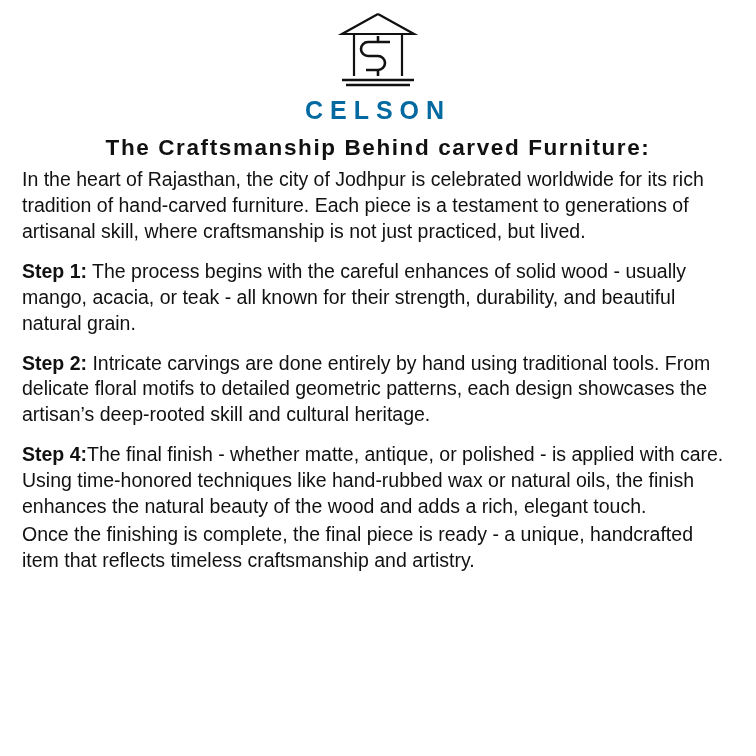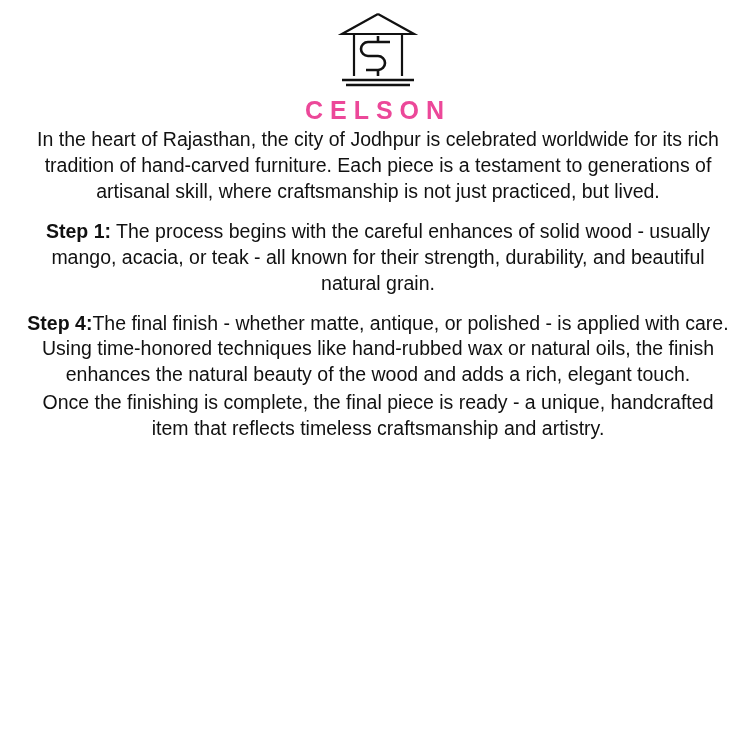--- a/index.html
+++ b/index.html
@@ -29,35 +29,34 @@
     display: flex;
     justify-content: center;
   }
   .brand {
     font-size: 25px;
     font-weight: bold;
     letter-spacing: 7px;
     text-align: center;
     margin-top: 4px;
     margin-bottom: 2px;
-    color: #ec4899;
+    color: #0369a1;
   }
   .headline {
     font-size: 22.5px;
     font-weight: bold;
     letter-spacing: 1.6px;
     text-align: center;
     margin-top: 8px;
     margin-bottom: 6px;
     color: #111;
   }
   .para {
     font-size: 19.5px;
     line-height: 1.33;
-    text-align: center;
     margin: 0 0 14px 0;
     max-width: 712px;
     color: #111;
   }
   .para:last-child {
     margin-bottom: 0;
   }
   .tight {
     margin-bottom: 2px;
   }
@@ -78,27 +77,31 @@
       <line x1="10" y1="70" x2="82" y2="70" stroke="#111" stroke-width="2.6"></line>
       <line x1="14" y1="75" x2="78" y2="75" stroke="#111" stroke-width="2.6"></line>
       <path d="M58 32 H36 a7 7 0 0 0 0 14 h10 a7 7 0 0 1 0 14 H34" fill="none" stroke="#111" stroke-width="2.6" stroke-linecap="butt"></path>
       <line x1="46" y1="26" x2="46" y2="32" stroke="#111" stroke-width="2.6"></line>
       <line x1="46" y1="60" x2="46" y2="66" stroke="#111" stroke-width="2.6"></line>
     </svg>
   </div>
 
   <div class="brand">CELSON</div>
 
+  <div class="headline">The Craftsmanship Behind carved Furniture:</div>
 
   <p class="para">In the heart of Rajasthan, the city of Jodhpur is celebrated worldwide for its rich tradition of hand-carved furniture. Each piece is a testament to generations of artisanal skill, where craftsmanship is not just practiced, but lived.</p>
 
   <p class="para">
     <span class="step-label">Step 1:</span><span> The process begins with the careful enhances of solid wood - usually mango, acacia, or teak - all known for their strength, durability, and beautiful natural grain.</span>
   </p>
 
+  <p class="para">
+    <span class="step-label">Step 2:</span><span> Intricate carvings are done entirely by hand using traditional tools. From delicate floral motifs to detailed geometric patterns, each design showcases the artisan’s deep-rooted skill and cultural heritage.</span>
+  </p>
 
 
   <p class="para tight">
     <span class="step-label">Step 4:</span><span>The final finish - whether matte, antique, or polished - is applied with care. Using time-honored techniques like hand-rubbed wax or natural oils, the finish enhances the natural beauty of the wood and adds a rich, elegant touch.</span>
   </p>
 
   <p class="para">Once the finishing is complete, the final piece is ready - a unique, handcrafted item that reflects timeless craftsmanship and artistry.</p>
 
 </div>
 

